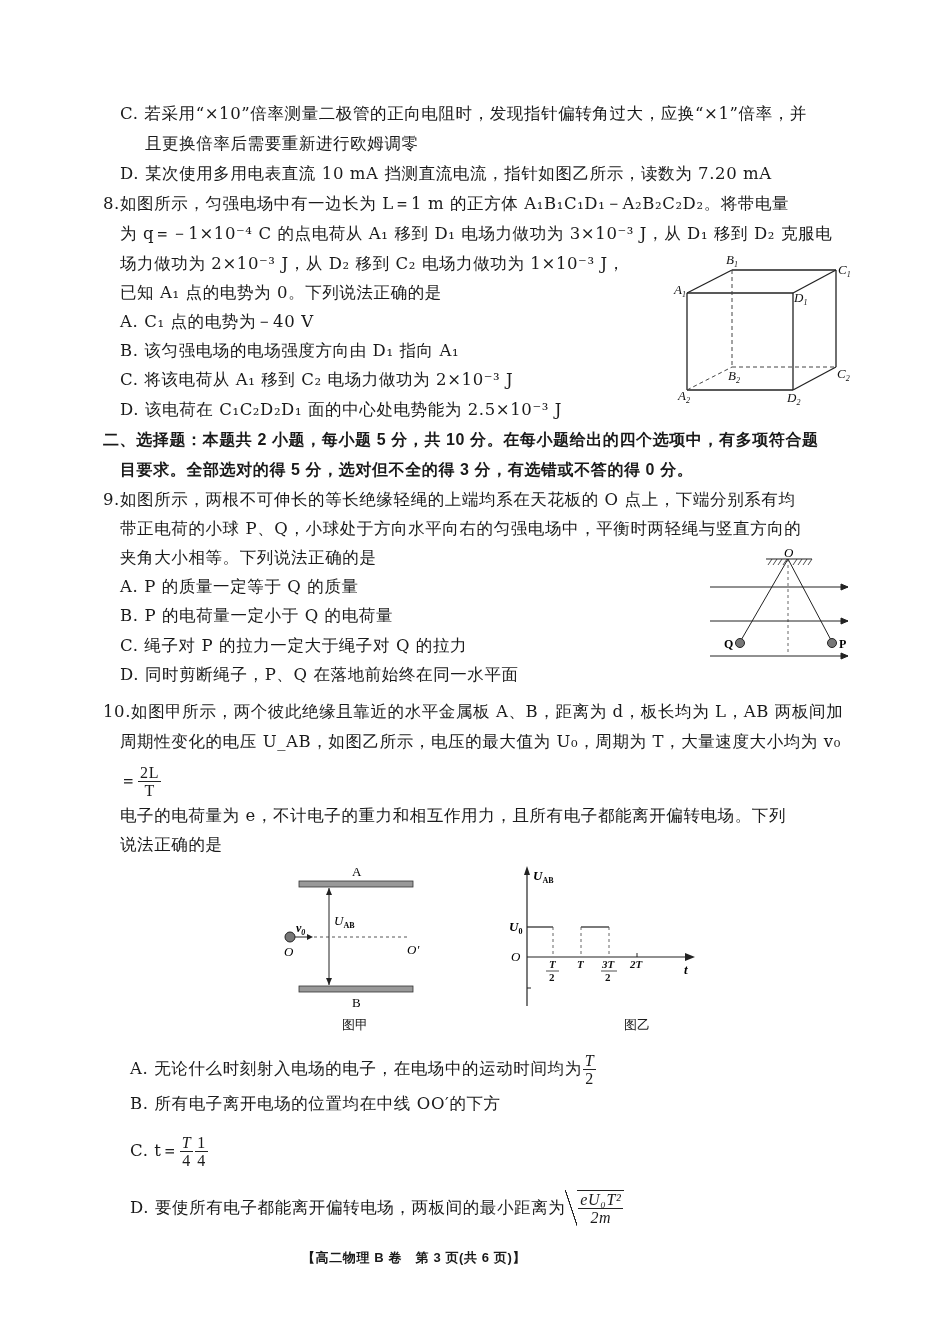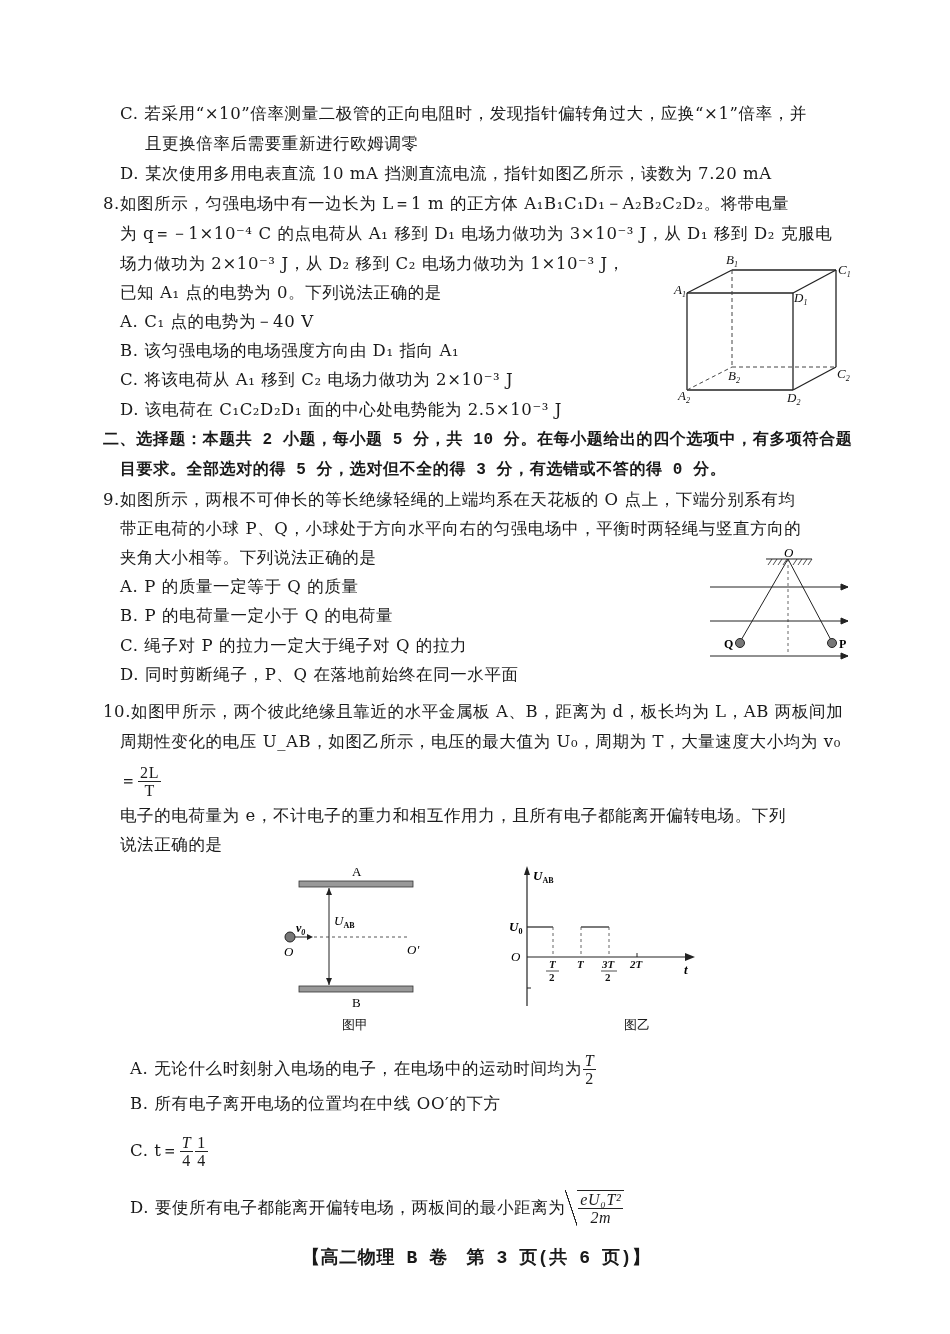--- a/index.html
+++ b/index.html
@@ -1,19 +1,19 @@
 <!DOCTYPE html>
 <html><head>
 <meta charset="utf-8">
 <style>
   html,body{margin:0;padding:0;background:#fff;}
   body{width:950px;height:1334px;position:relative;overflow:hidden;color:#1a1a1a;
        font-family:"DejaVu Serif","Liberation Serif",serif;}
   .line{position:absolute;font-size:16.5px;line-height:20px;white-space:nowrap;letter-spacing:0.6px;}
-  .bold{font-family:Liberation Mono, monospace;font-weight:bold;font-size:16px;}
+  .bold{font-family:Liberation Sans, sans-serif;font-weight:bold;font-size:16px;}
   .frac{display:inline-block;vertical-align:middle;text-align:center;font-family:"Liberation Serif",serif;font-size:16px;line-height:17px;margin:0 1px;}
   .frac .num{display:block;border-bottom:1px solid #222;padding:0 2px;}
   .frac .den{display:block;padding:0 2px;}
   .fig{position:absolute;}
   .caption{position:absolute;font-size:13px;font-family:"DejaVu Sans",sans-serif;}
   .sqrt{display:inline-block;vertical-align:middle;position:relative;padding-left:12px;}
   .sqrt:before{content:"";position:absolute;left:0;top:0;height:100%;width:12px;
     background:linear-gradient(to top right,transparent 48%,#222 49%,#222 53%,transparent 54%) no-repeat;}
   .sqrt .inner{border-top:1px solid #222;display:inline-block;}
 </style>
@@ -177,13 +177,13 @@
 <div class="line" style="left:130px;top:1094px;">
   <span>B.</span> <span>所有电子离开电场的位置均在中线 OO′的下方</span>
 </div>
 <div class="line" style="left:130px;top:1134px;">
   <span>C.</span> <span>t＝</span><span class="frac"><span class="num" style="font-style:italic">T</span><span class="den">4</span></span><span class="frac"><span class="num">1</span><span class="den">4</span></span>
 </div>
 <div class="line" style="left:130px;top:1190px;">
   <span>D.</span> <span>要使所有电子都能离开偏转电场，两板间的最小距离为</span><span class="sqrt"><span class="inner"><span class="frac" style="font-style:italic"><span class="num">eU₀T²</span><span class="den">2m</span></span></span></span>
 </div>
 
-<div class="line bold" style="left:302px;top:1248px;font-size:18px;">【高二物理 B 卷　第 3 页(共 6 页)】</div>
+<div class="line bold" style="left:302px;top:1248px;font-size:13px;">【高二物理 B 卷　第 3 页(共 6 页)】</div>
 
 </body></html>

